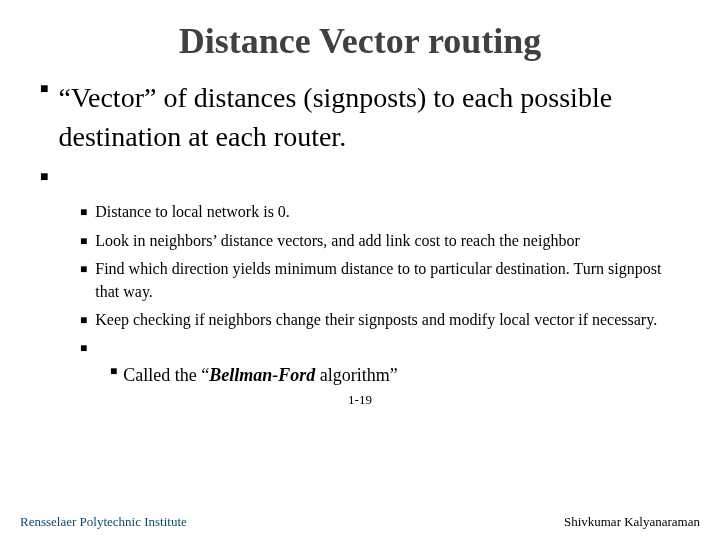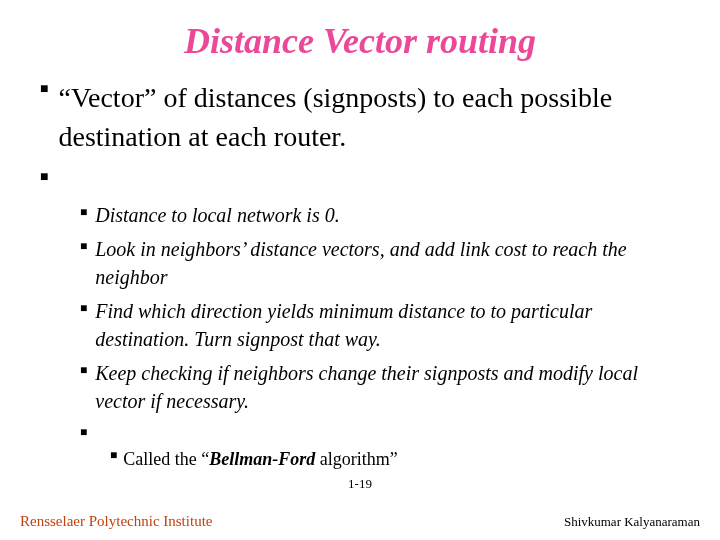--- a/index.html
+++ b/index.html
@@ -22,26 +22,25 @@
       height: 540px;
       background: #ffffff;
       padding: 20px 40px 10px 40px;
       display: flex;
       flex-direction: column;
       position: relative;
     }
 
     .title {
       text-align: center;
-      color: #ec4899;
+      color: #404040;
       font-size: 36px;
       font-weight: bold;
       margin-bottom: 16px;
       font-family: 'Times New Roman', Times, serif;
-      font-style: italic;
     }
 
     .main-bullets {
       list-style: none;
       padding: 0;
       margin: 0;
     }
 
     .main-bullet {
       display: flex;
@@ -79,23 +78,22 @@
     }
 
     .sub-bullet .bullet-icon {
       margin-right: 8px;
       margin-top: 3px;
       font-size: 12px;
       flex-shrink: 0;
     }
 
     .sub-bullet .bullet-text {
-      font-size: 20px;
-      line-height: 1.4;
-      font-style: italic;
+      font-size: 16px;
+      line-height: 1.4;
     }
 
     .sub-sub-bullets {
       margin-left: 30px;
       list-style: none;
     }
 
     .sub-sub-bullet {
       display: flex;
       align-items: flex-start;
@@ -119,22 +117,22 @@
       bottom: 10px;
       left: 0;
       right: 0;
       display: flex;
       justify-content: space-between;
       align-items: flex-end;
       padding: 0 20px;
     }
 
     .footer-left {
-      font-size: 15px;
-      color: #c2410c;
+      font-size: 13px;
+      color: #0c4a6e;
       margin-top: 22px;
     }
 
     .footer-right {
       font-size: 13px;
       color: #000000;
     }
 
     .page-number {
       text-align: center;

